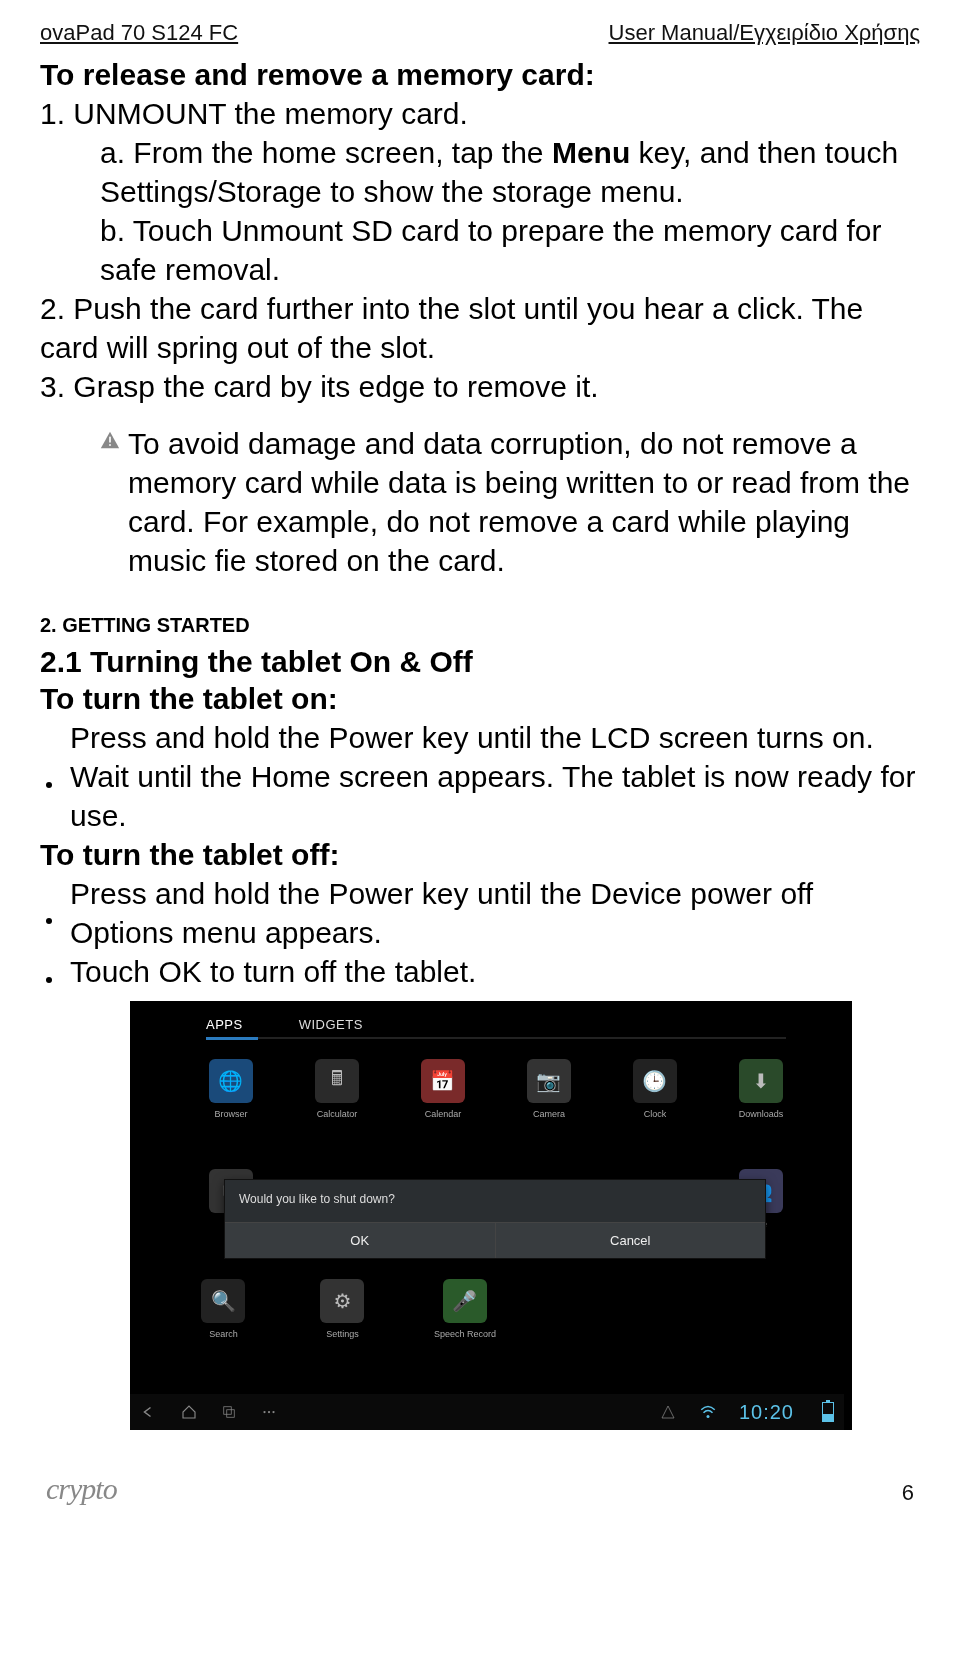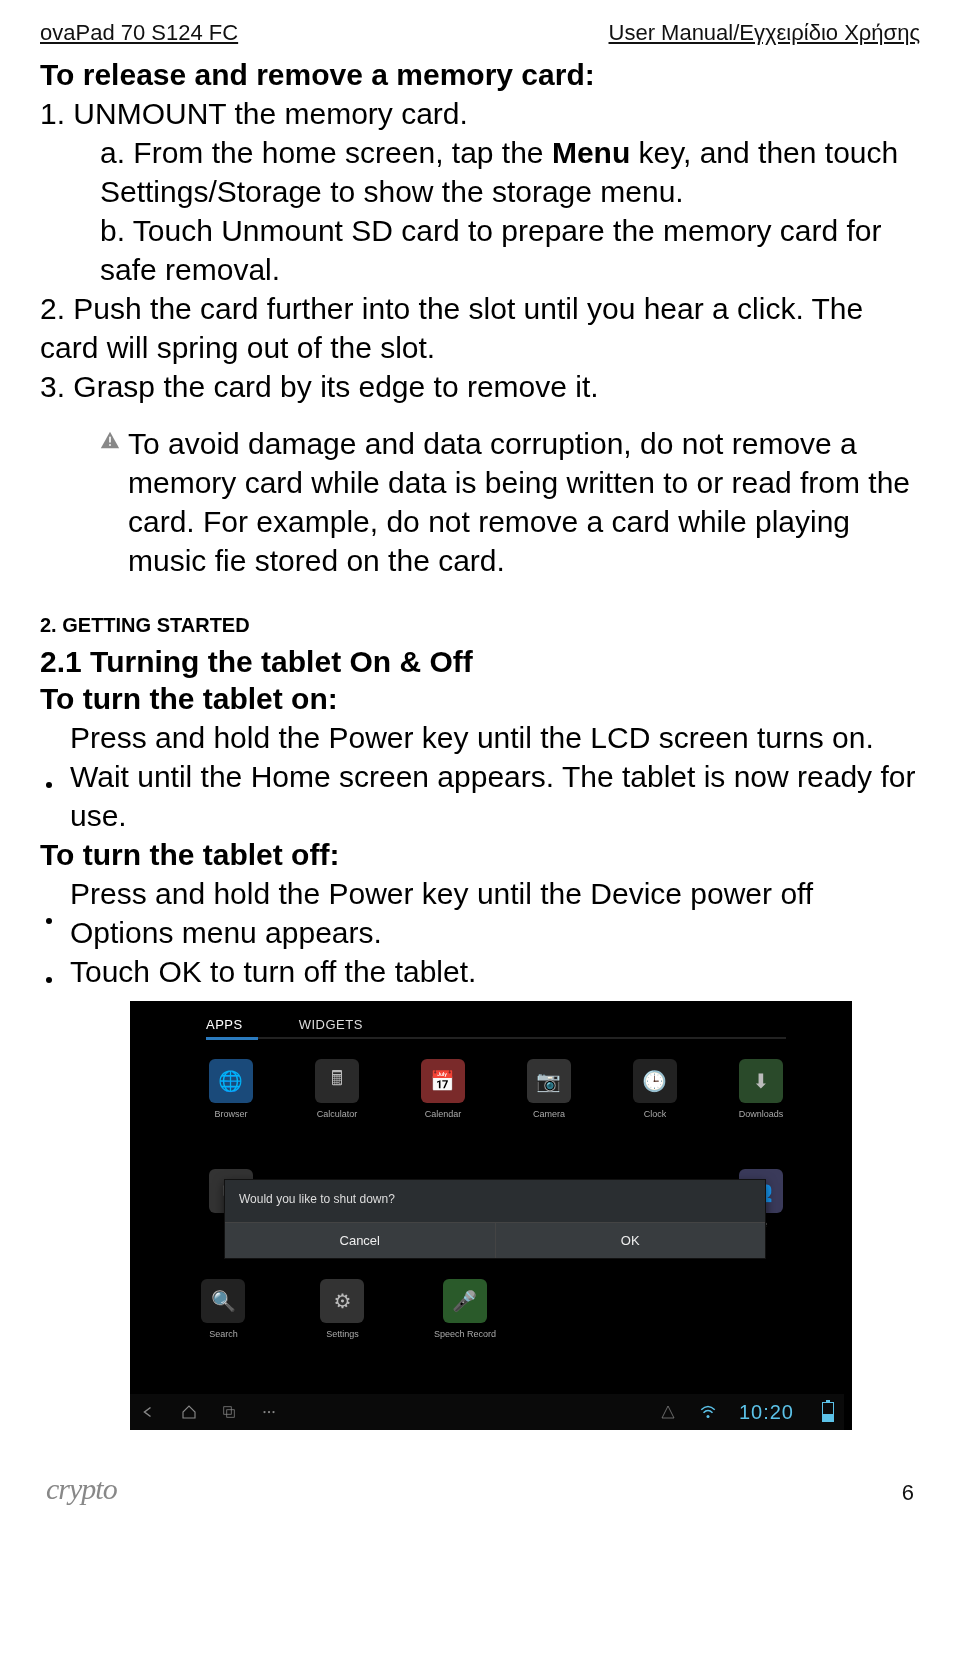--- a/index.html
+++ b/index.html
@@ -271,22 +271,22 @@
         </div>
         <div class="app-cell">
           <div class="app-icon" style="background: rgb(42, 90, 42);">🎤</div>
           <div class="app-label">Speech Record</div>
         </div>
       </div>
 
     <div class="dialog">
       <div class="dialog-msg">Would you like to shut down?</div>
       <div class="dialog-btns">
+        <div class="dialog-btn">OK</div>
         <div class="dialog-btn">Cancel</div>
-        <div class="dialog-btn">OK</div>
       </div>
     </div>
 
     <div class="sysbar">
       <div class="sys-icon">
         <svg viewBox="0 0 24 24">
             <path d="M14 6 L6 12 L14 18" stroke="#888" stroke-width="2" fill="none"></path>
           </svg>
       </div>
       <div class="sys-icon">

